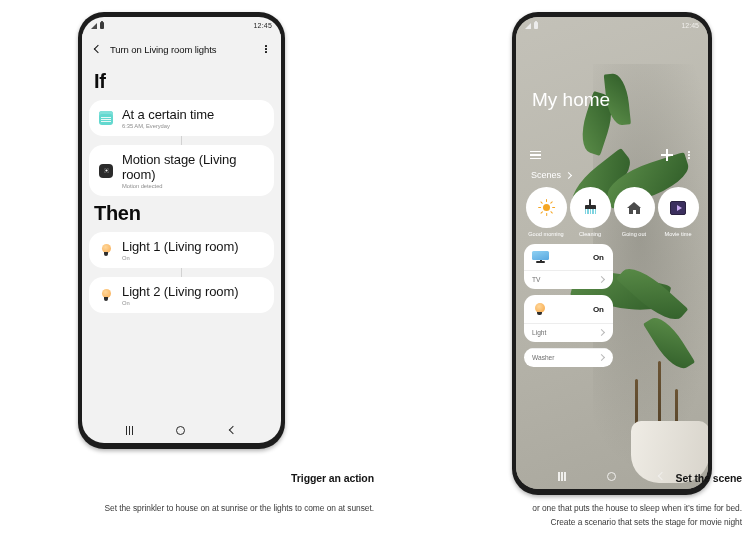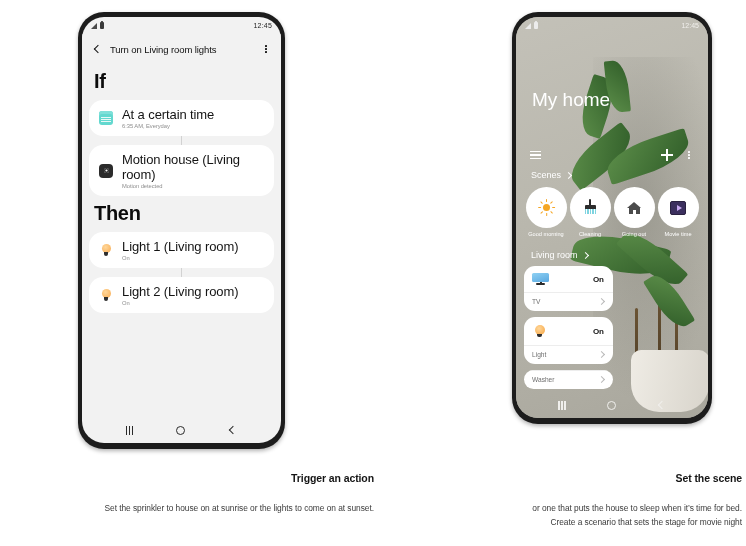--- a/index.html
+++ b/index.html
@@ -160,21 +160,21 @@
   .nav-home { width: 9px; height: 9px; border: 1.3px solid #2a2a2a; border-radius: 50%; }
   .nav-back { width: 9px; height: 9px; position: relative; }
   .nav-back::before {
     content:""; position:absolute; left:2px; top:1.5px;
     width:5px; height:5px;
     border-left:1.3px solid #2a2a2a; border-bottom:1.3px solid #2a2a2a;
     transform: rotate(45deg);
   }
 
   
-  #phone-smartthings { left: 512px; top: 12px; width: 200px; height: 412px; }
+  #phone-smartthings { left: 512px; top: 12px; width: 200px; height: 483px; }
   #phone-smartthings .screen { background: #b8b6ae; }
 
   .home-bg { position: absolute; inset: 0; overflow: hidden; }
   .home-bg .wall {
     position: absolute; inset: 0;
     background: linear-gradient(160deg,#c3c1b8 0%,#b9b7ad 45%,#a9a79d 100%);
   }
   .home-bg .shadow {
     position: absolute; right: -10%; top: 10%; width: 70%; height: 90%;
     background: radial-gradient(ellipse at 35% 40%, rgba(90,90,82,0.30), rgba(90,90,82,0) 65%);
@@ -430,21 +430,21 @@
           <span class="primary">At a certain time</span>
           <span class="secondary">6:35 AM, Everyday</span>
         </span>
       </div>
       <div class="connector">
           <i></i>
         </div>
       <div class="card">
         <span class="ic-motion"></span>
         <span class="texts">
-          <span class="primary">Motion house (Living room)</span>
+          <span class="primary">Motion stage (Living room)</span>
           <span class="secondary">Motion detected</span>
         </span>
       </div>
     </div>
 
     <div class="section-head">Then</div>
 
     <div class="cards">
       <div class="card">
         <span class="ic-bulb"></span>
@@ -568,24 +568,20 @@
         <span class="cap">Going out</span>
       </div>
       <div class="scene">
         <span class="bubble">
           <span class="ic-movie"></span>
         </span>
         <span class="cap">Movie time</span>
       </div>
     </div>
 
-    <div class="st-label" style="margin-top:12px;">
-      <span>Living room</span>
-      <span class="chev-s"></span>
-    </div>
 
     <div class="devices">
       <div class="dev-card">
         <div class="dev-top">
           <span class="ic-tv">
             <span class="panel"></span>
               <span class="neck"></span>
               <span class="stand"></span>
           </span>
           <span class="dev-state">On</span>

